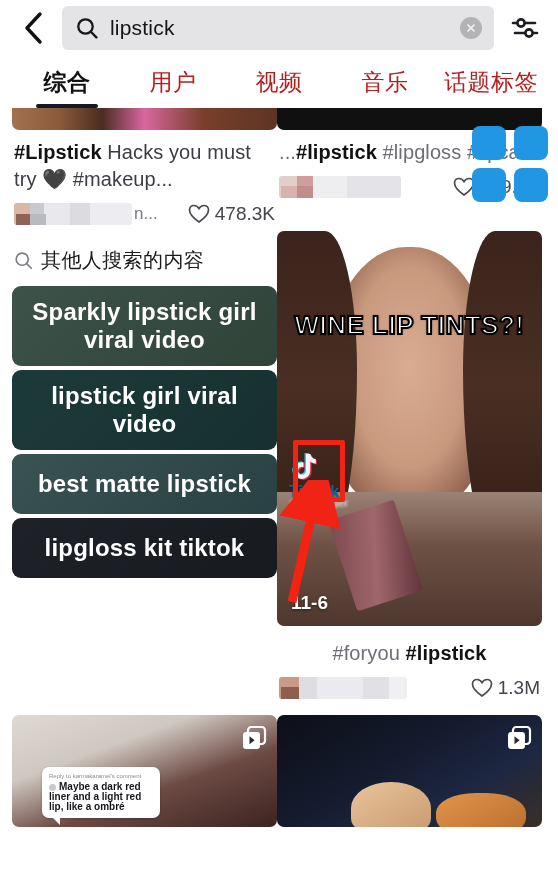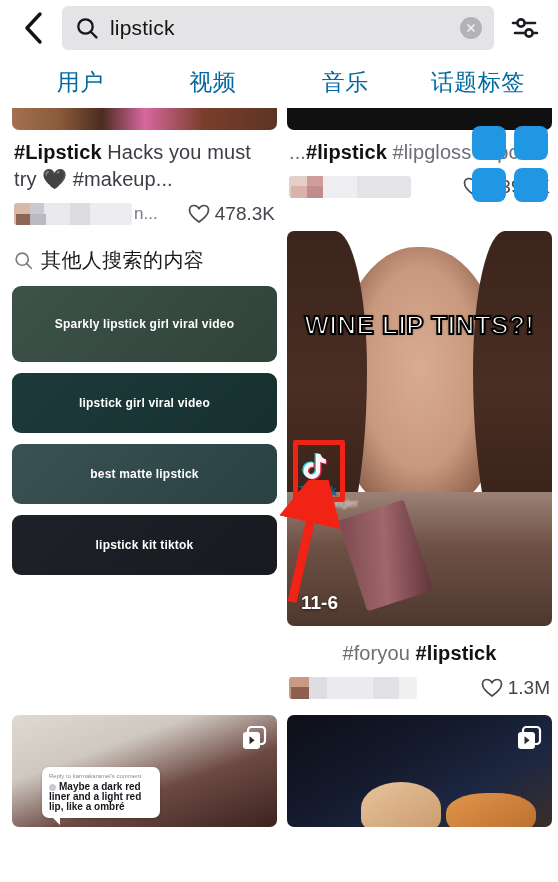--- a/index.html
+++ b/index.html
@@ -21,30 +21,30 @@
   .search-value { font-size: 21px; color: #141414; letter-spacing: .2px; flex: 1 1 auto; }
   .clear-btn {
     width: 22px; height: 22px; border-radius: 50%; background: #b3b3b6;
     display: flex; align-items: center; justify-content: center; flex: 0 0 auto;
   }
   .filter-btn { width: 38px; height: 40px; display: flex; align-items: center; justify-content: center; flex: 0 0 auto; }
 
   
   .tabs { display: flex; align-items: flex-end; height: 52px; padding: 0 14px; gap: 0; }
   .tab { flex: 1 1 0; text-align: center; position: relative; padding-bottom: 10px; }
-  .tab-label { font-size: 23px; color: #0369a1; letter-spacing: .5px; }
+  .tab-label { font-size: 23px; color: #b91c1c; letter-spacing: .5px; }
   .tab.active .tab-label { color: #111; font-weight: bold; }
   .tab-underline {
     position: absolute; left: 50%; transform: translateX(-50%); bottom: 0;
     width: 62px; height: 4px; background: #161823; border-radius: 2px;
   }
 
   
   .feed { position: relative; padding: 0 12px; }
-  .grid-row { display: flex; gap: 10px; }
+  .grid-row { display: flex; }
   .col { width: 265px; flex: 0 0 265px; }
 
   .thumb { position: relative; width: 100%; border-radius: 7px; overflow: hidden; background: #2a2a2a; }
   .thumb.sliver { height: 22px; border-radius: 0 0 7px 7px; }
 
   .th-a { background: linear-gradient(90deg,#a3714f 0%,#8a5a3a 18%,#4b2c20 34%,#d8679e 50%,#7a3f2c 72%,#5d3424 100%); }
   .th-b { background: #101010; }
 
   .caption { font-size: 20px; line-height: 27px; color: #3c3c44; padding: 9px 2px 0 2px; letter-spacing: .1px; }
   .caption b { color: #121212; font-weight: bold; }
@@ -62,23 +62,23 @@
     position: absolute; display: grid; grid-template-columns: 34px 34px; grid-template-rows: 34px 34px;
     gap: 8px; z-index: 40;
   }
   .blue-sq { background: #2196e3; border-radius: 8px; }
 
   
   .suggest { padding-top: 16px; }
   .suggest-head { display: flex; align-items: center; gap: 8px; padding: 4px 2px 12px 2px; }
   .suggest-title { font-size: 20px; color: #1a1a1a; letter-spacing: .4px; }
   .chip {
-    border-radius: 9px; color: #ffffff; font-size: 12px; font-weight: bold;
+    border-radius: 9px; color: #ffffff; font-size: 24px; font-weight: bold;
     display: flex; align-items: center; justify-content: center; text-align: center;
-    padding: 12px 14px; margin-bottom: 11px; line-height: 28px; letter-spacing: .2px;
+    padding: 12px 14px; margin-bottom: 4px; line-height: 28px; letter-spacing: .2px;
     min-height: 60px;
   }
   .chip.tall { min-height: 76px; }
 
   
   .big-thumb {
     position: relative; width: 265px; height: 395px; border-radius: 7px; overflow: hidden;
     background:
       radial-gradient(ellipse 120px 150px at 52% 48%, #d9a храм 0%, transparent 0%),
       linear-gradient(180deg,#e9e2dd 0%,#ded4ce 30%,#cbb3a6 55%,#b58f7d 78%,#7e5a4c 100%);
@@ -104,21 +104,21 @@
     transform: rotate(-18deg); border-radius: 3px;
   }
   .overlay-text {
     position: absolute; left: 0; right: 0; top: 20%;
     text-align: center; font-size: 26px; font-weight: bold; color: #fff;
     -webkit-text-stroke: 2px #000; letter-spacing: .5px;
     text-shadow: 0 0 3px rgba(0,0,0,.6);
   }
   .watermark { position: absolute; left: 12px; bottom: 116px; z-index: 30; }
   .wm-note { width: 28px; height: 30px; position: relative; margin-bottom: 3px; }
-  .wm-name { font-size: 12px; font-weight: bold; color: #0369a1; line-height: 13px; text-shadow: 0 1px 2px rgba(0,0,0,.5); }
+  .wm-name { font-size: 16px; font-weight: bold; color: #0369a1; line-height: 13px; text-shadow: 0 1px 2px rgba(0,0,0,.5); }
   .wm-user { font-size: 10px; color: #e8e8e8; line-height: 12px; filter: blur(1.1px); }
   .vid-date { position: absolute; left: 14px; bottom: 12px; font-size: 19px; font-weight: bold; color: #fff; z-index: 30; text-shadow: 0 1px 3px rgba(0,0,0,.55); }
 
   
   .annot-box {
     position: absolute; border: 5px solid #f02314; border-radius: 2px; z-index: 60;
   }
   .annot-arrow { position: absolute; z-index: 60; }
 
   
@@ -165,20 +165,24 @@
       <svg width="28" height="26" viewBox="0 0 28 26">
         <line x1="2" y1="8" x2="24" y2="8" stroke="#1c1c22" stroke-width="2.6" stroke-linecap="round"></line>
         <line x1="4" y1="18" x2="26" y2="18" stroke="#1c1c22" stroke-width="2.6" stroke-linecap="round"></line>
         <circle cx="10" cy="8" r="3.6" fill="#fff" stroke="#1c1c22" stroke-width="2.6"></circle>
         <circle cx="18" cy="18" r="3.6" fill="#fff" stroke="#1c1c22" stroke-width="2.6"></circle>
       </svg>
     </div>
   </div>
 
   <div class="tabs">
+    <div class="tab active">
+      <div class="tab-label">综合</div>
+      <div class="tab-underline"></div>
+    </div>
     <div class="tab">
       <div class="tab-label">用户</div>
     </div>
     <div class="tab">
       <div class="tab-label">视频</div>
     </div>
     <div class="tab">
       <div class="tab-label">音乐</div>
     </div>
     <div class="tab">
@@ -255,21 +259,21 @@
         <div class="chip tall" style="background:linear-gradient(135deg,#3d5249,#2f4339);">
           <span>Sparkly lipstick girl viral video</span>
         </div>
         <div class="chip" style="background:linear-gradient(135deg,#1d3a3a,#16302f);justify-content:center;">
           <span>lipstick girl viral video</span>
         </div>
         <div class="chip" style="background:linear-gradient(135deg,#3a5254,#2a4144);">
           <span>best matte lipstick</span>
         </div>
         <div class="chip" style="background:linear-gradient(135deg,#1e2228,#171b20);">
-          <span>lipstick kit tiktok</span>
+          <span>lipgloss kit tiktok</span>
         </div>
       </div>
 
       <div class="col" style="padding-top:4px;">
         <div class="big-thumb">
           <div class="vid-face"></div>
           <div class="vid-hair-l"></div>
           <div class="vid-hair-r"></div>
           <div class="vid-bottom"></div>
           <div class="lipstick-tube"></div>

